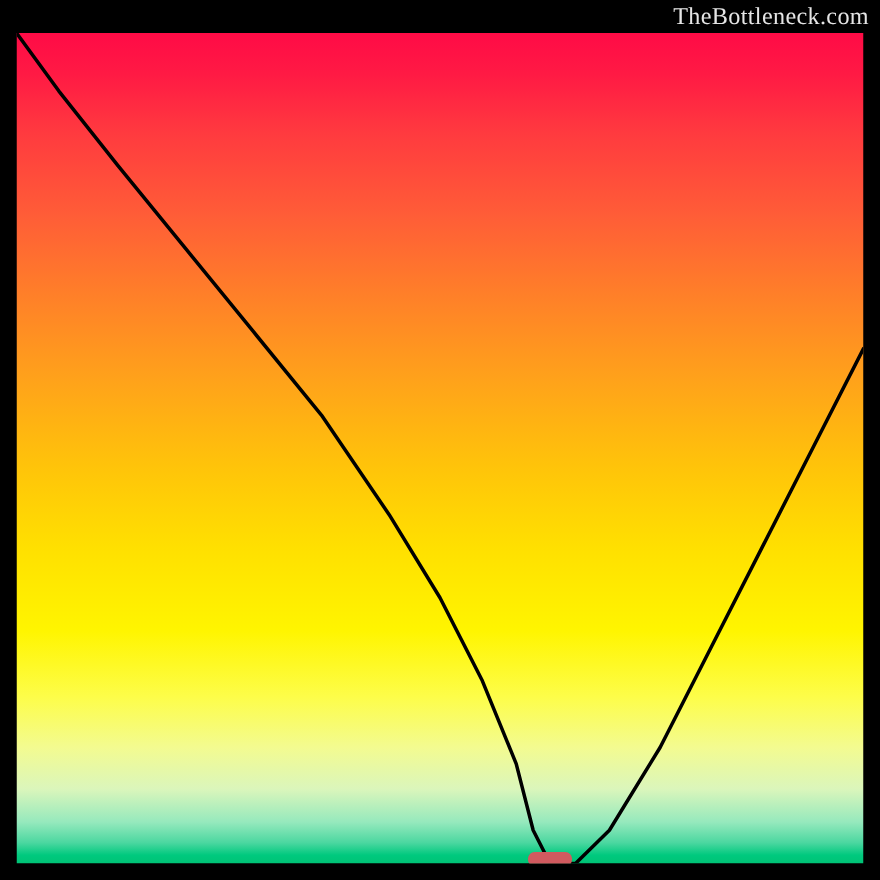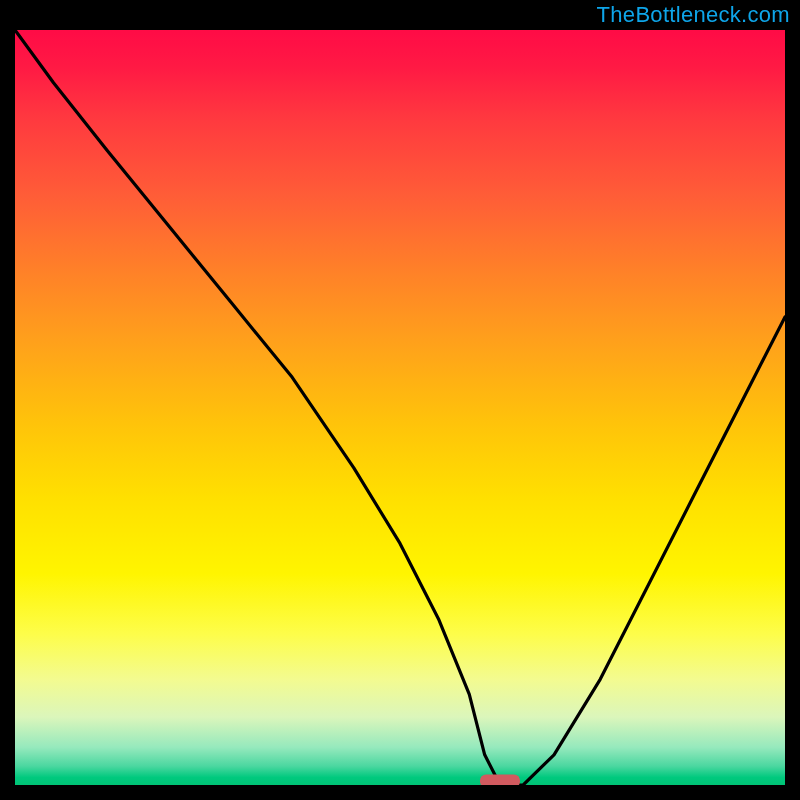--- a/index.html
+++ b/index.html
@@ -14,26 +14,27 @@
   .frame {
     position: relative;
     width: 800px;
     height: 800px;
     background: #000;
   }
   .watermark {
     position: absolute;
     top: 2px;
     right: 10px;
-    color: #0ea5e9;
+    color: #e5e5e5;
     font-size: 22px;
     font-weight: 500;
     letter-spacing: 0.3px;
     z-index: 20;
     user-select: none;
+    font-family: Liberation Serif, serif;
   }
   .plot-area {
     position: absolute;
     left: 15px;
     top: 30px;
     width: 770px;
     height: 755px;
     overflow: hidden;
   }
   .gradient-bg {

